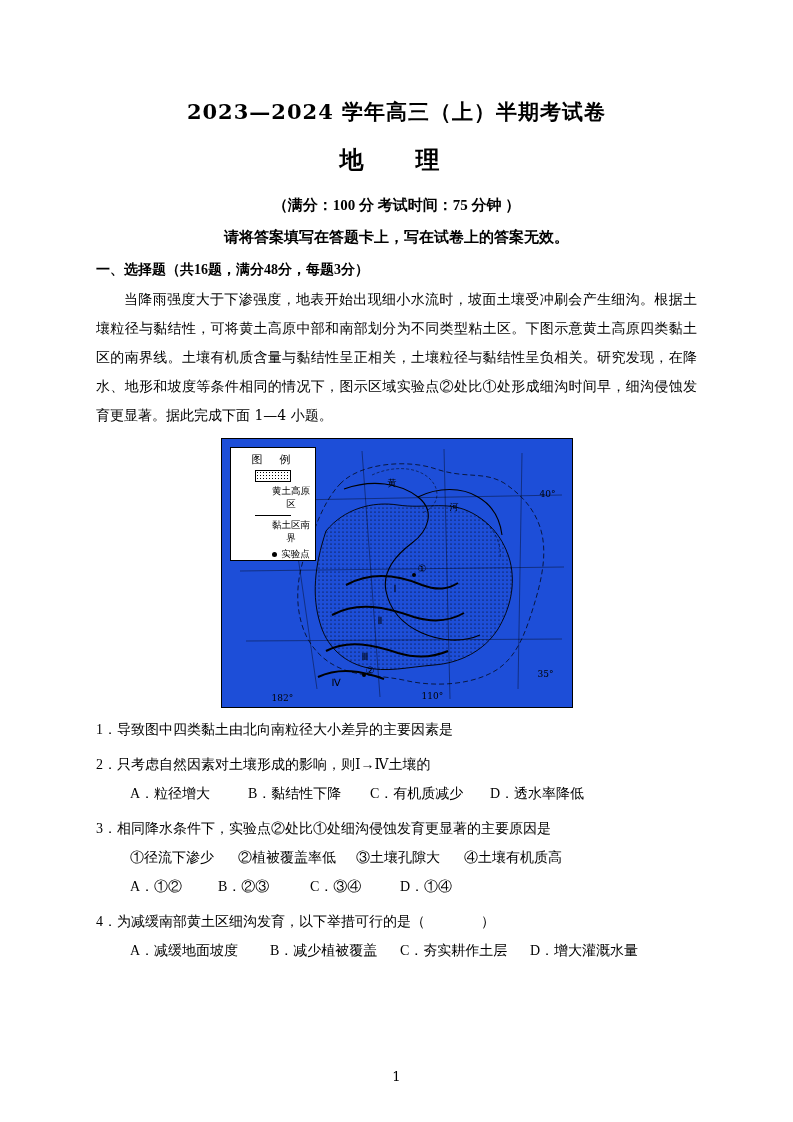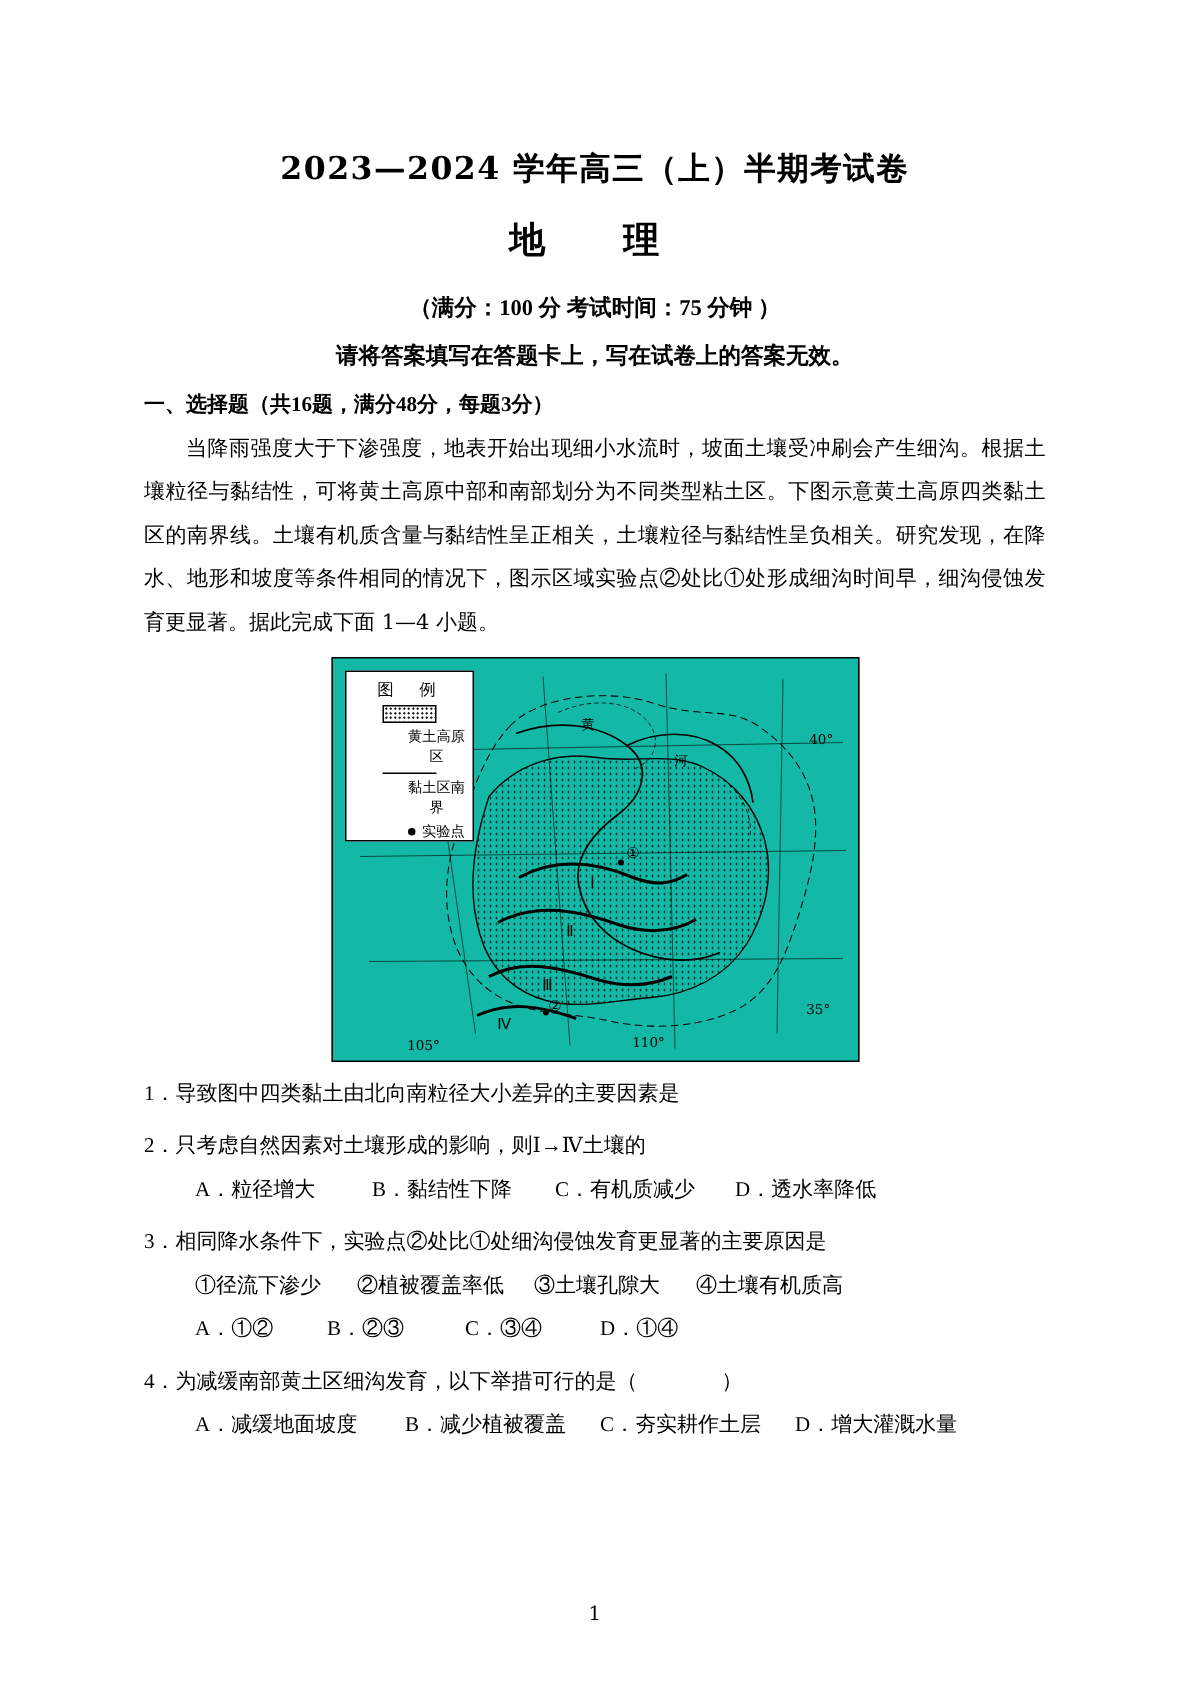--- a/index.html
+++ b/index.html
@@ -111,21 +111,21 @@
     bottom: 38px;
     text-align: center;
     font-size: 13px;
     font-family: "DejaVu Serif", "Liberation Serif", serif;
   }
   .map-box {
     border: 1px solid #000;
     width: 350px;
     height: 268px;
     position: relative;
-    background: #14b8a6;
+    background: #1d4ed8;
     overflow: hidden;
   }
   .legend-box {
     position: absolute;
     left: 8px;
     top: 8px;
     width: 84px;
     height: 112px;
     border: 1px solid #000;
     background: #fff;
@@ -264,21 +264,21 @@
         <div class="legend-row">黏土区南界</div>
         <div class="legend-row">
           <span class="legend-dot"></span><span>实验点</span>
         </div>
       </div>
 
       <div class="map-label" style="left:166px; top:38px;">黄</div>
       <div class="map-label" style="left:228px; top:62px;">河</div>
       <div class="map-label" style="left:318px; top:50px;">40°</div>
       <div class="map-label" style="left:316px; top:230px;">35°</div>
-      <div class="map-label" style="left:50px; top:254px;">105°</div>
+      <div class="map-label" style="left:50px; top:254px;">182°</div>
       <div class="map-label" style="left:200px; top:252px;">110°</div>
 
       <div class="roman" style="left:172px; top:144px;">Ⅰ</div>
       <div class="roman" style="left:156px; top:176px;">Ⅱ</div>
       <div class="roman" style="left:140px; top:212px;">Ⅲ</div>
       <div class="roman" style="left:110px; top:238px;">Ⅳ</div>
 
       <div class="pt-dot" style="left:190px; top:134px;"></div>
       <div class="circled" style="left:196px; top:124px;">①</div>
       <div class="pt-dot" style="left:140px; top:234px;"></div>

